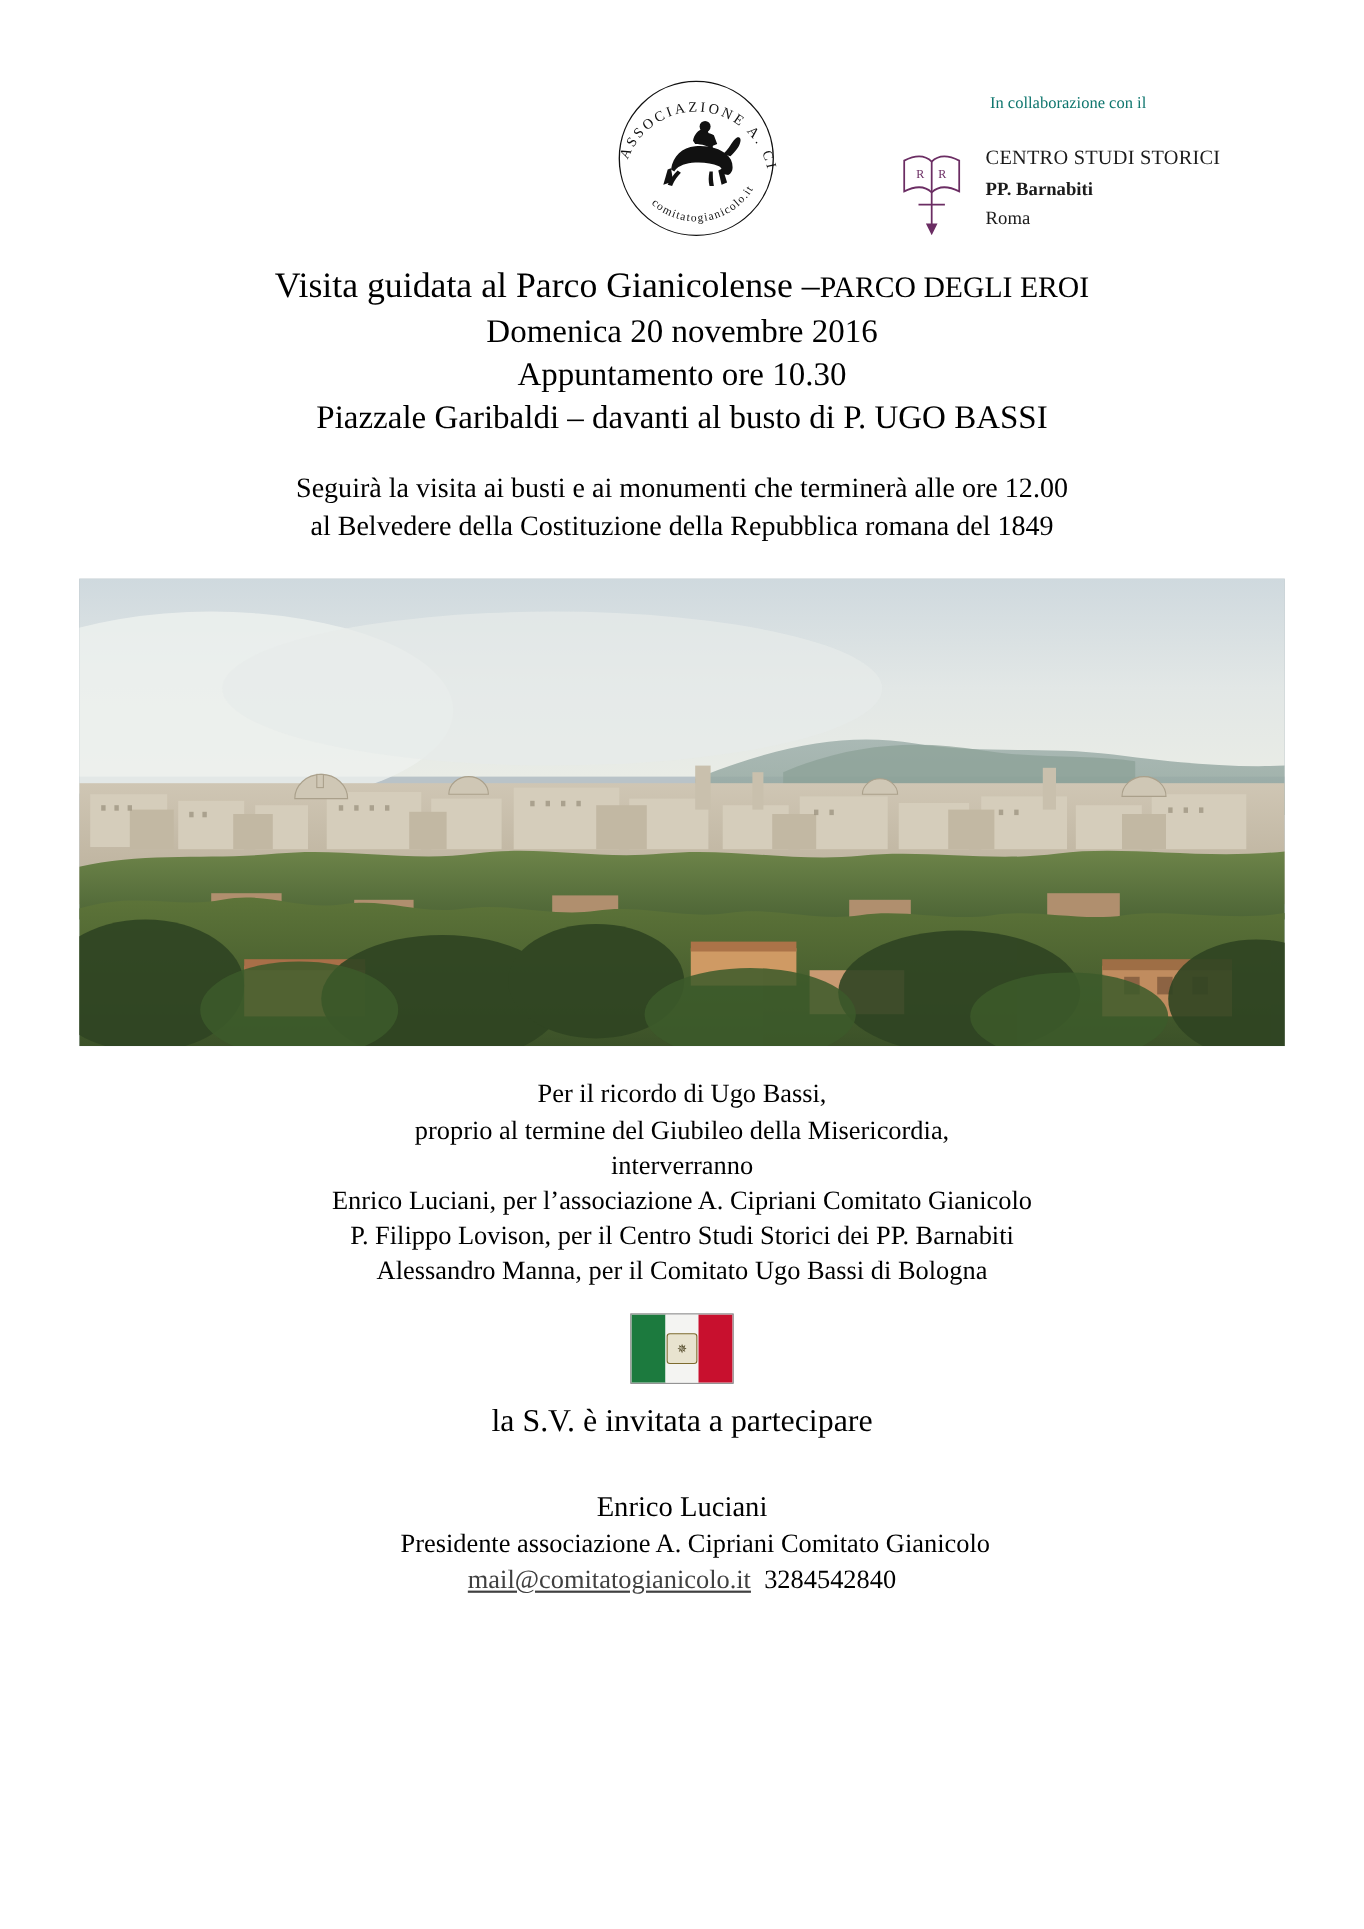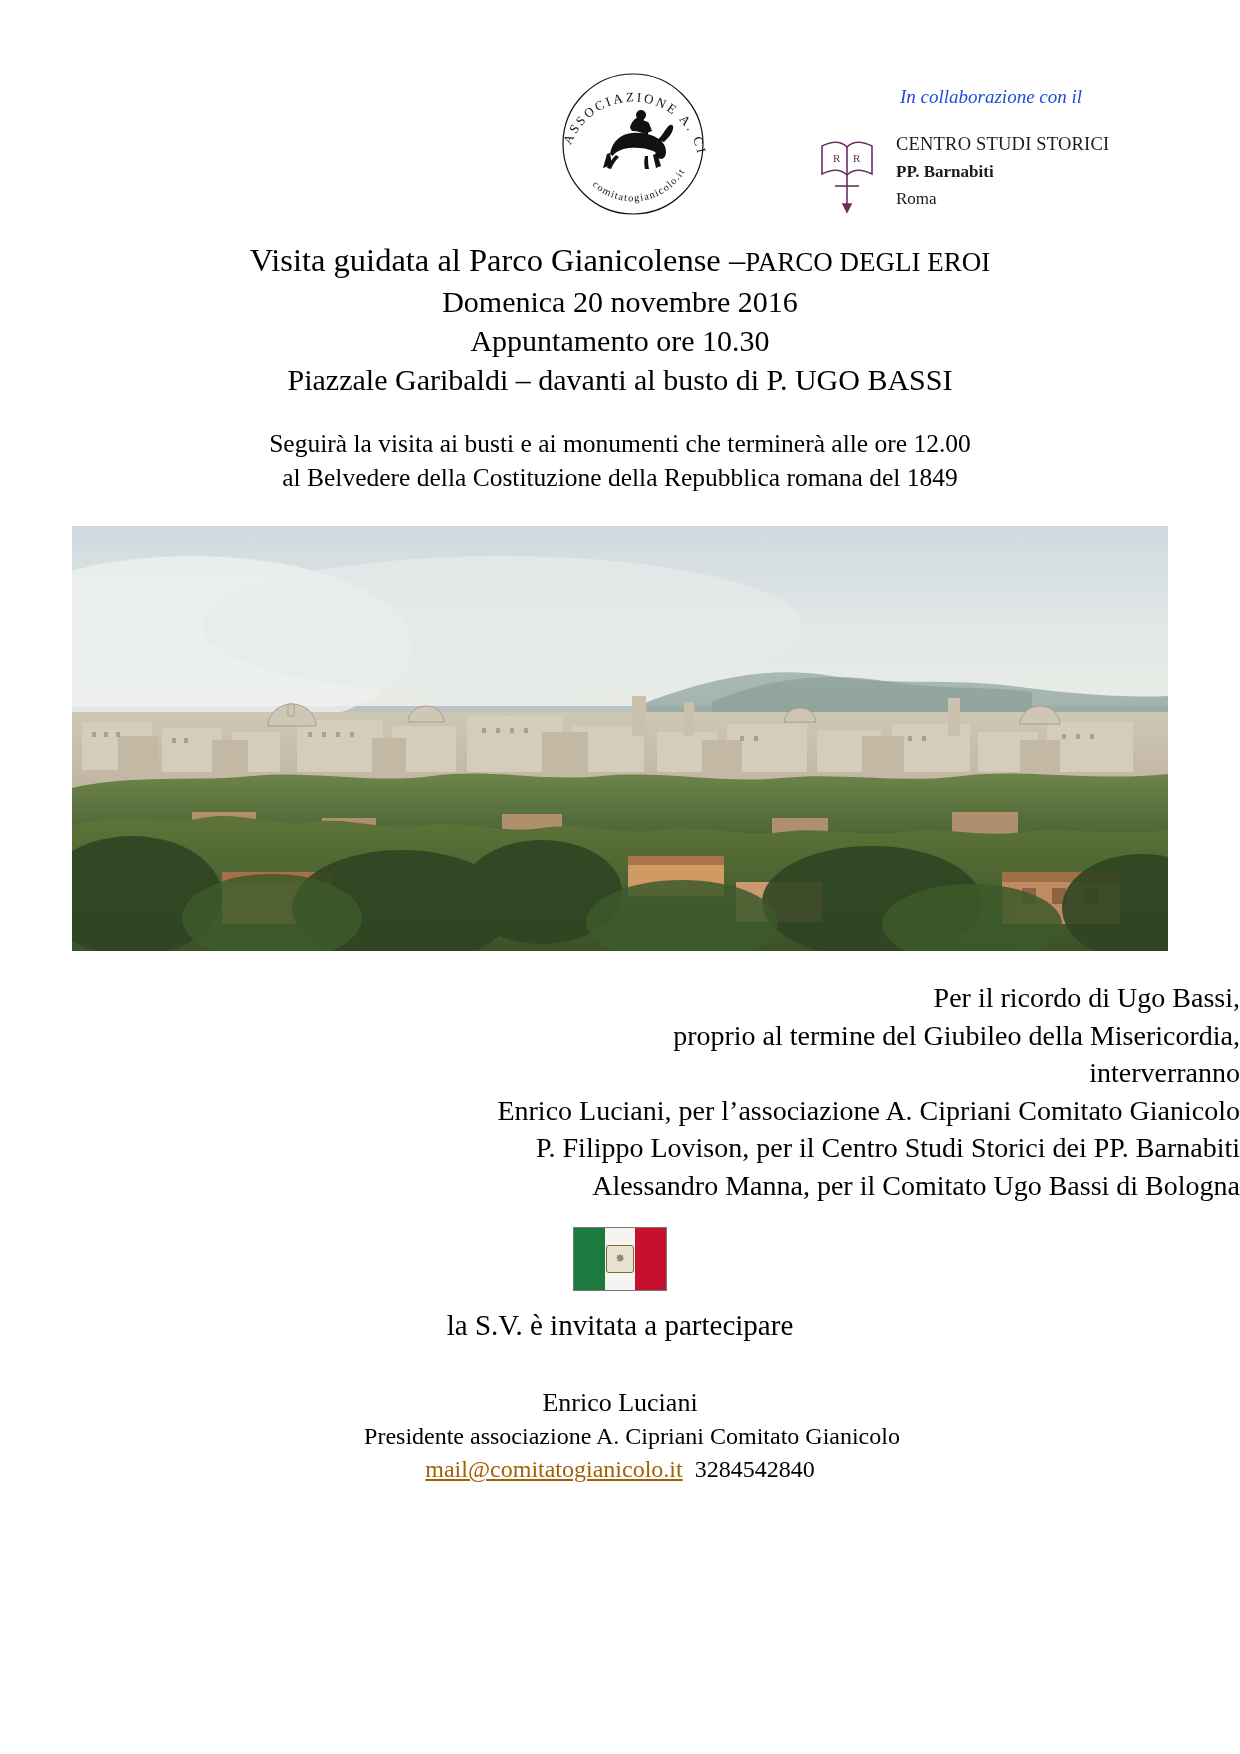--- a/index.html
+++ b/index.html
@@ -36,25 +36,24 @@
     top: 56px;
     width: 170px;
     height: 165px;
   }
   .logo-cipriani svg { display: block; }
 
   .collab-text {
     position: absolute;
     left: 900px;
     top: 86px;
-    font-size: 19px;
-    font-family: "Liberation Serif", serif;
-    color: #1d4ed8;
-    white-space: nowrap;
-    font-style: italic;
+    font-size: 15px;
+    font-family: "Liberation Serif", serif;
+    color: #0f766e;
+    white-space: nowrap;
   }
 
   .centro-block {
     position: absolute;
     left: 808px;
     top: 128px;
     display: flex;
     align-items: flex-start;
   }
   .centro-emblem {
@@ -133,24 +132,23 @@
     background: #b9c3c8;
   }
   .photo svg { display: block; }
 
   
   .speakers {
     text-align: center;
     margin-top: 28px;
   }
   .speakers-line {
-    font-size: 28px;
+    font-size: 24px;
     line-height: 1.34;
     white-space: nowrap;
-    text-align: right;
   }
 
   
   .flag-wrap {
     display: flex;
     justify-content: center;
     margin-top: 22px;
   }
   .flag {
     width: 92px;
@@ -203,21 +201,21 @@
     line-height: 1.3;
     margin-top: 2px;
     padding-left: 24px;
   }
   .sig-contact {
     font-size: 24px;
     line-height: 1.3;
     margin-top: 2px;
   }
   .sig-mail {
-    color: #a16207;
+    color: #404040;
     text-decoration: underline;
   }
   .sig-phone {
     color: #000;
   }
 </style>
 </head>
 <body>
 
 <div class="page">

